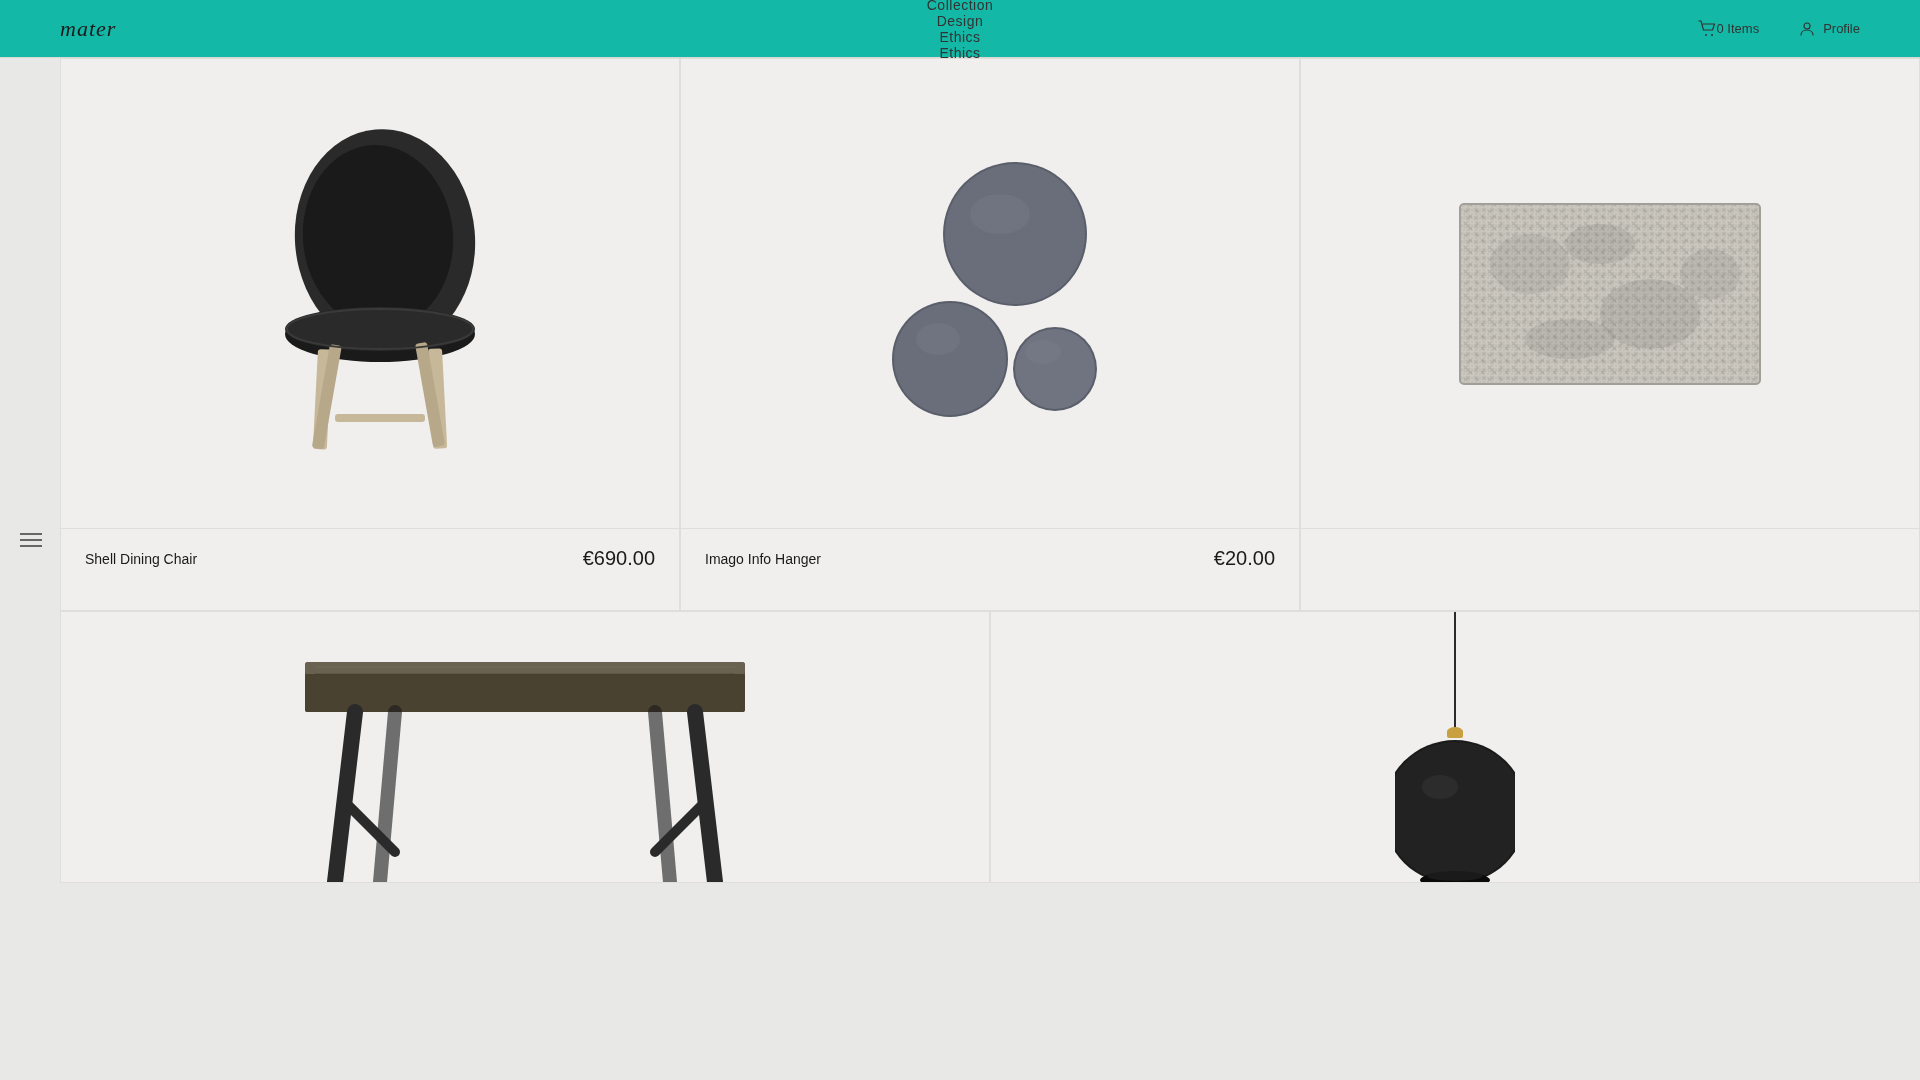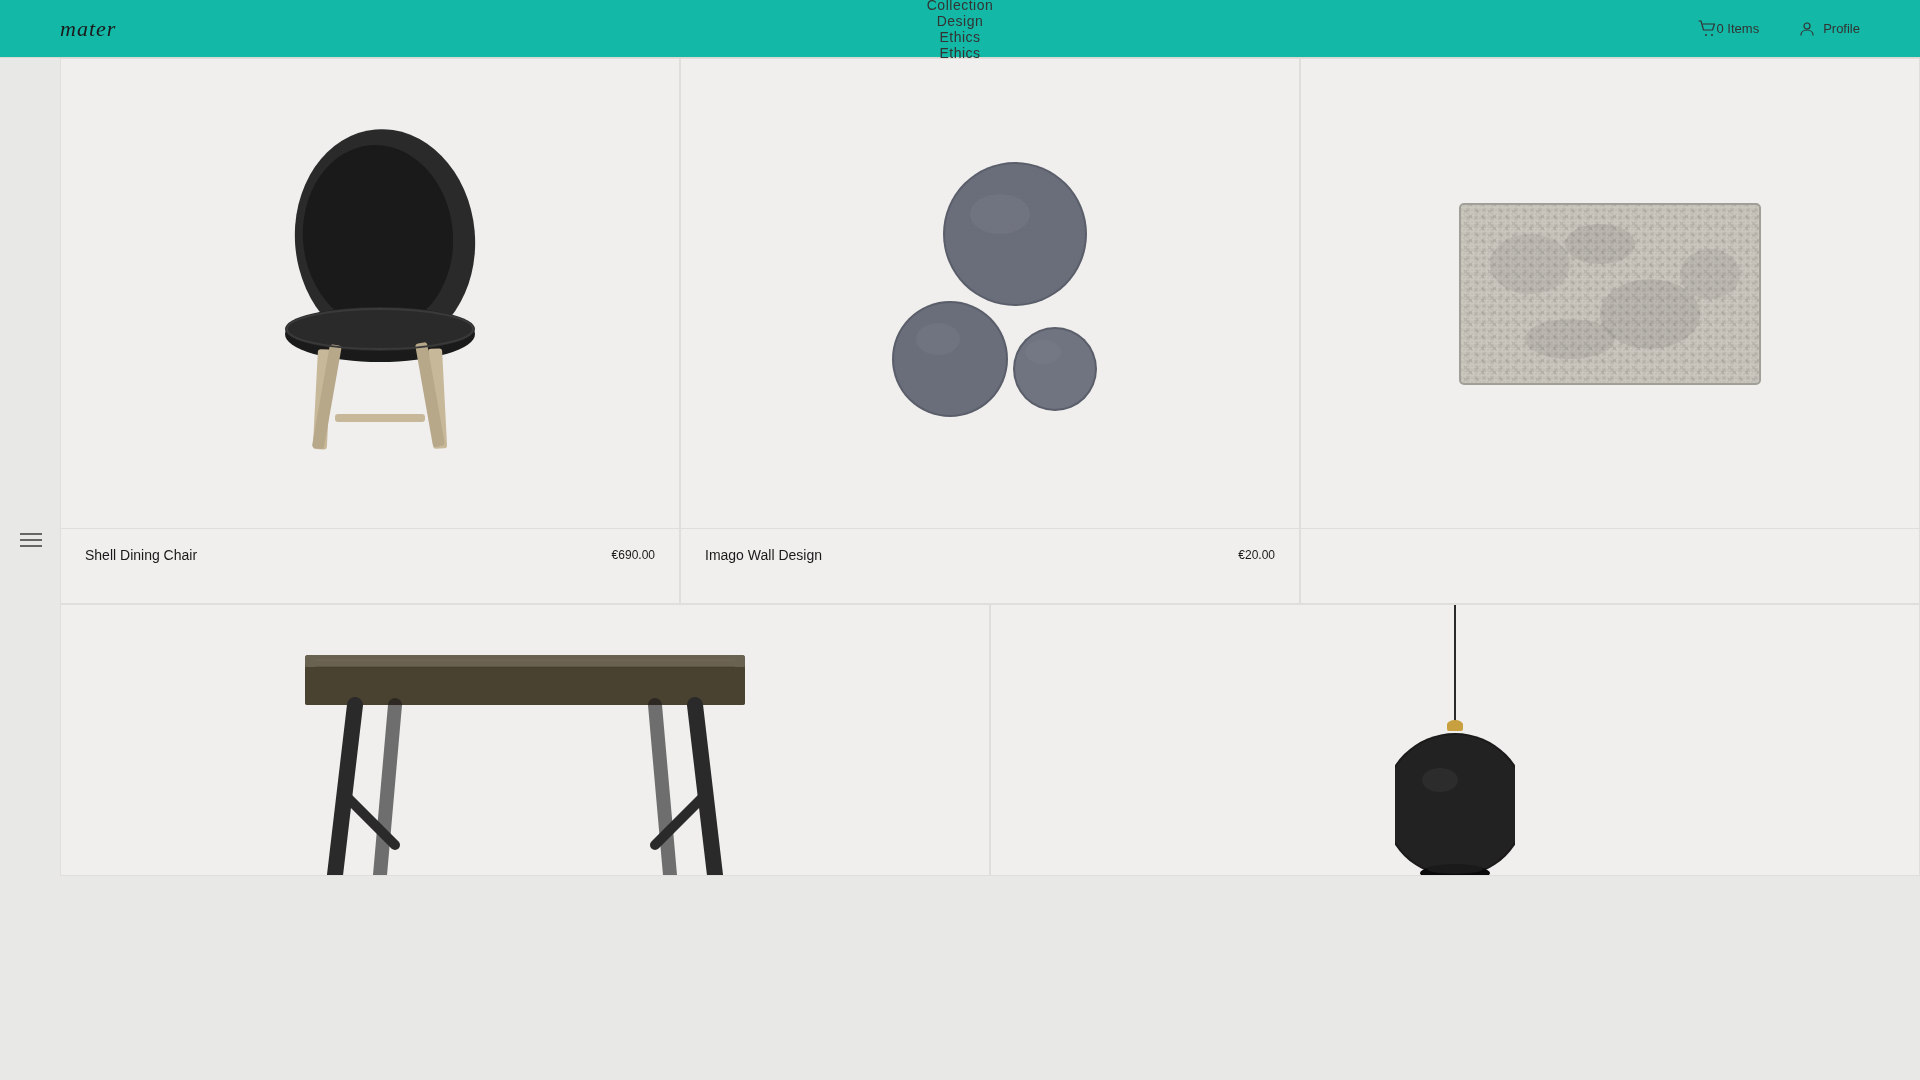--- a/index.html
+++ b/index.html
@@ -186,21 +186,21 @@
 
     .product-name {
       font-family: 'Arial', sans-serif;
       font-size: 14px;
       color: #1a1a1a;
       font-weight: 400;
     }
 
     .product-price {
       font-family: 'Arial', sans-serif;
-      font-size: 12px;
+      font-size: 20px;
       color: #1a1a1a;
     }
 
     
     .product-grid-row2 {
       display: grid;
       grid-template-columns: 1fr 1fr;
     }
 
     .product-card-tall {
@@ -314,21 +314,21 @@
           <ellipse cx="183" cy="228" rx="18" ry="12" fill="#7a7e8a" opacity="0.4"></ellipse>
           <defs>
             <pattern id="circleTexture1" width="4" height="4" patternUnits="userSpaceOnUse">
               <rect width="4" height="4" fill="none"></rect>
               <circle cx="2" cy="2" r="0.5" fill="#444" opacity="0.5"></circle>
             </pattern>
           </defs>
         </svg>
       </div>
       <div class="product-info">
-        <span class="product-name">Imago Wall Design</span>
+        <span class="product-name">Imago Info Hanger</span>
         <span class="product-price">€20.00</span>
       </div>
     </div>
 
     <div class="product-card">
       <div class="product-image-area">
         <svg class="rug-svg" viewBox="0 0 320 220" xmlns="http://www.w3.org/2000/svg">
           <defs>
             <pattern id="rugPattern" x="0" y="0" width="8" height="8" patternUnits="userSpaceOnUse">
               <rect width="8" height="8" fill="#c8c4bc"></rect>

